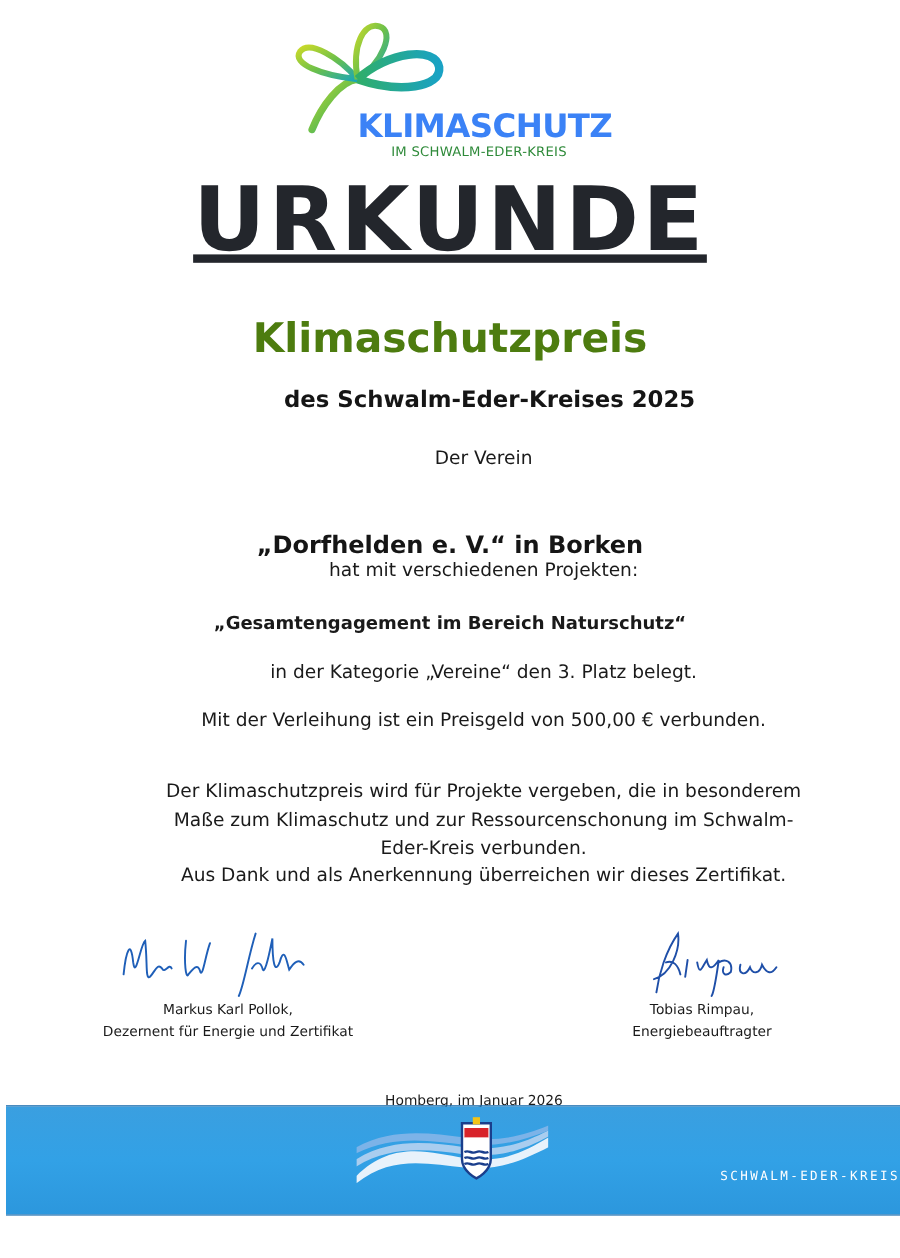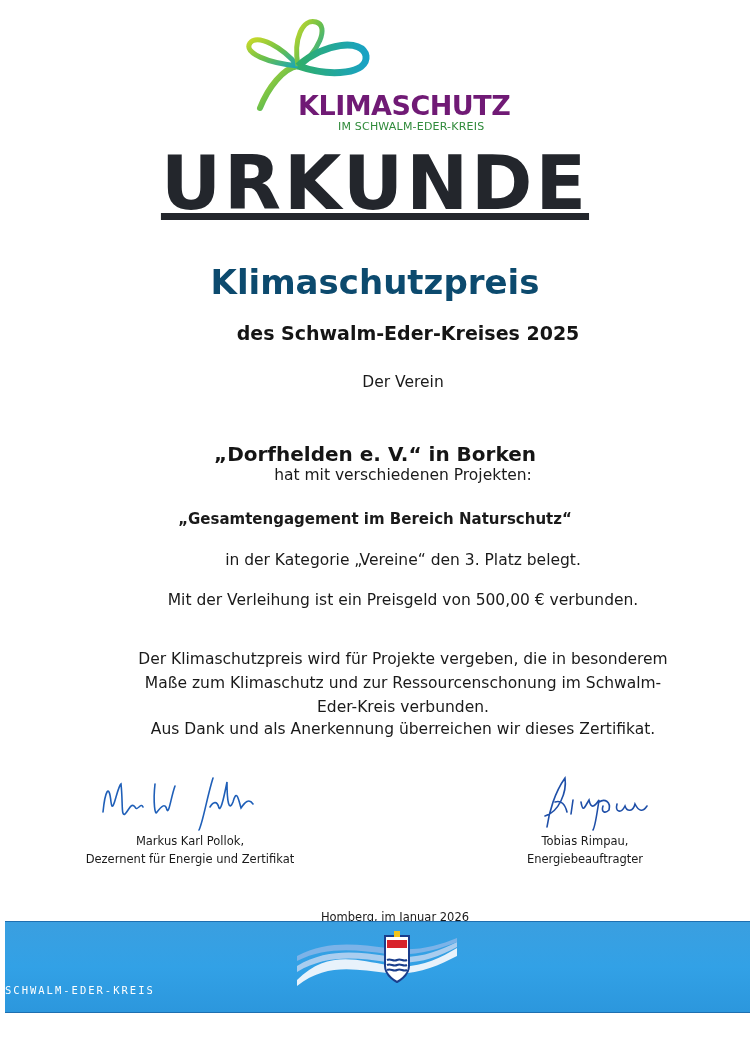--- a/index.html
+++ b/index.html
@@ -6,50 +6,50 @@
     body {
       width: 750px; height: 1048px; background: #ffffff;
       font-family: "Liberation Sans", sans-serif; color: #1a1a1a;
       position: relative; overflow: hidden;
     }
     .logo { position: absolute; left: 238px; top: 8px; width: 290px; height: 125px; }
     .logo svg.mark { position: absolute; left: 0; top: 0; }
     .logo-title {
       position: absolute; left: 60px; top: 82px;
       font-family: "DejaVu Sans", sans-serif; font-weight: bold;
-      font-size: 27px; color: #701a75; letter-spacing: -0.5px;
+      font-size: 27px; color: #3b82f6; letter-spacing: -0.5px;
     }
     .logo-sub {
-      position: absolute; left: 100px; top: 112px;
+      position: absolute; left: 88px; top: 112px;
       font-family: "DejaVu Sans", sans-serif; font-size: 11px;
       color: #2f8a3a; letter-spacing: 0.2px;
     }
     .center { position: absolute; left: 0; width: 750px; text-align: center; }
     .urkunde {
       top: 140px; font-family: "DejaVu Sans", sans-serif; font-weight: bold;
       font-size: 74px; color: #23262c; letter-spacing: 3px; text-decoration: underline;
     }
-    .preis { top: 262px; font-family: "DejaVu Sans", sans-serif; font-weight: bold; font-size: 34px; color: #0c4a6e; text-align: center; }
+    .preis { top: 262px; font-family: "DejaVu Sans", sans-serif; font-weight: bold; font-size: 34px; color: #4d7c0f; text-align: center; }
     .preis-sub { top: 322px; font-family: "DejaVu Sans", sans-serif; font-weight: bold; font-size: 19px; color: #151515; padding-left: 33px; }
     .t17 { font-family: "DejaVu Sans", sans-serif; font-size: 15.5px; color: #1a1a1a; padding-left: 28px; }
     .verein-name { top: 417px; font-family: "DejaVu Sans", sans-serif; font-weight: bold; font-size: 20px; color: #151515; margin-top: 25px; }
     .projekt { top: 510px; font-family: "DejaVu Sans", sans-serif; font-weight: bold; font-size: 15px; }
     .para { top: 647px; line-height: 24px; }
     .sig-block { position: absolute; text-align: center; font-family: "DejaVu Sans", sans-serif; font-size: 11.5px; color: #1a1a1a; line-height: 18px; }
     .sig-left { left: 60px; width: 260px; top: 832px; }
     .sig-right { left: 500px; width: 170px; top: 832px; }
     .sig-img { position: absolute; }
     .place { position: absolute; left: 300px; width: 190px; top: 866px; text-align: center; font-family: "DejaVu Sans", sans-serif; font-size: 11.5px; margin-top: 44px; }
     .footer {
       position: absolute; left: 5px; top: 921px; width: 745px; height: 90px;
       background: linear-gradient(180deg, #3a9fe0 0%, #32a1e6 50%, #2c97dd 100%);
       border-top: 1px solid #1f6fb0; border-bottom: 1px solid #1f6fb0;
     }
     .footer-label {
-      position: absolute; left: 0; width: 100%; top: 62px; text-align: left;
+      position: absolute; left: 0; width: 100%; top: 52px; text-align: right;
       font-family: "DejaVu Sans Mono", monospace; font-size: 10.5px; color: #ffffff; letter-spacing: 2px;
     }
     .footer svg { position: absolute; left: 292px; top: 8px; }
   </style>
 </head>
 <body>
 
 <div class="logo">
   <svg class="mark" width="140" height="110" viewBox="0 0 140 110">
     <defs>

